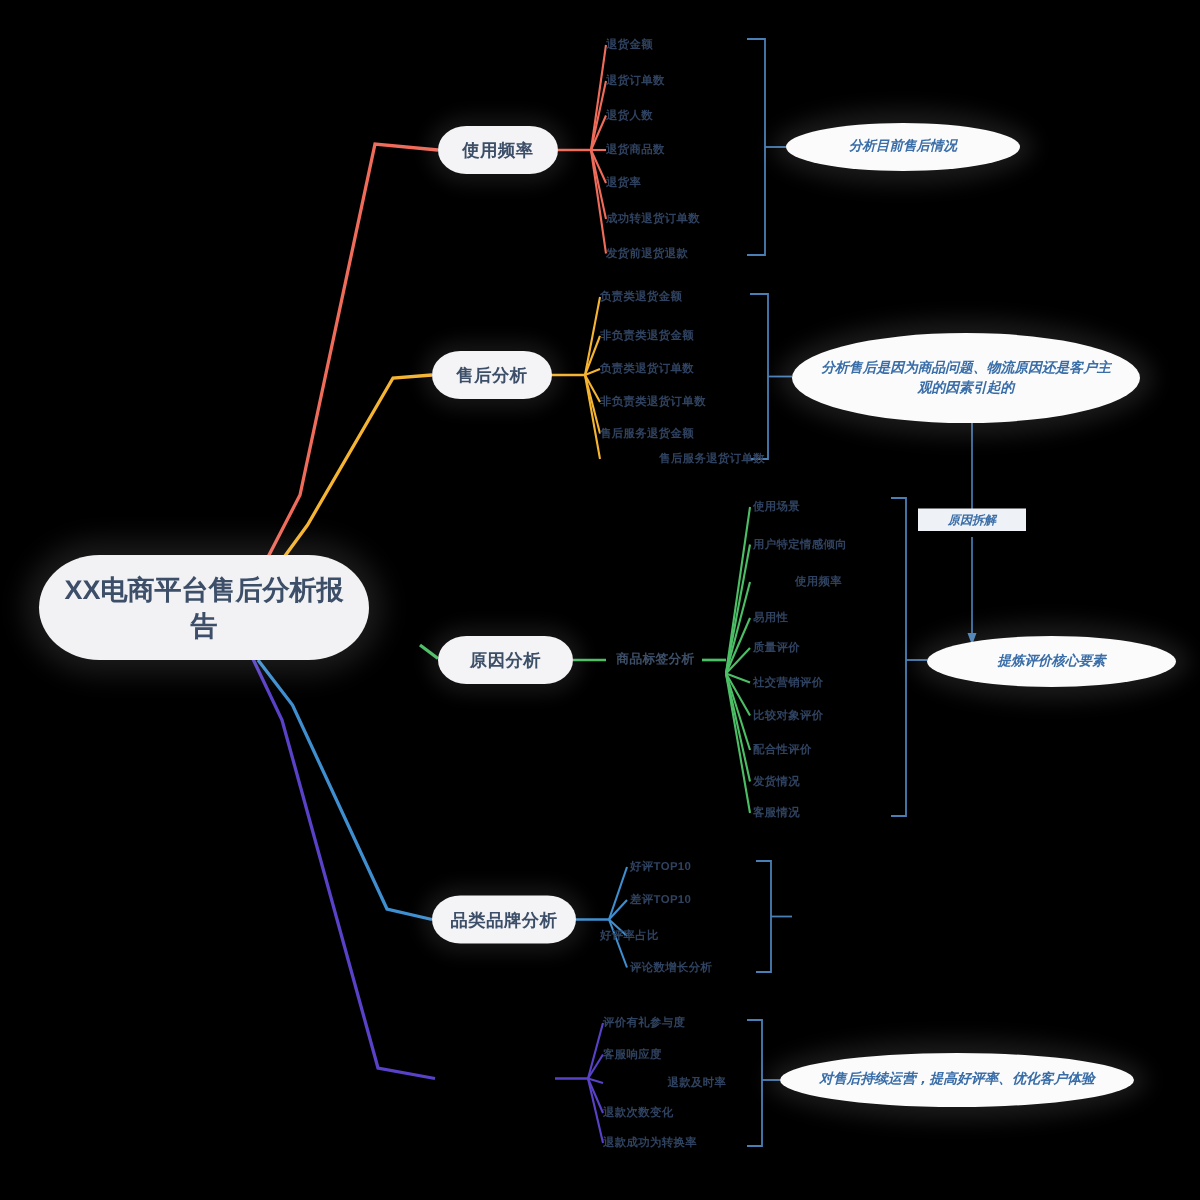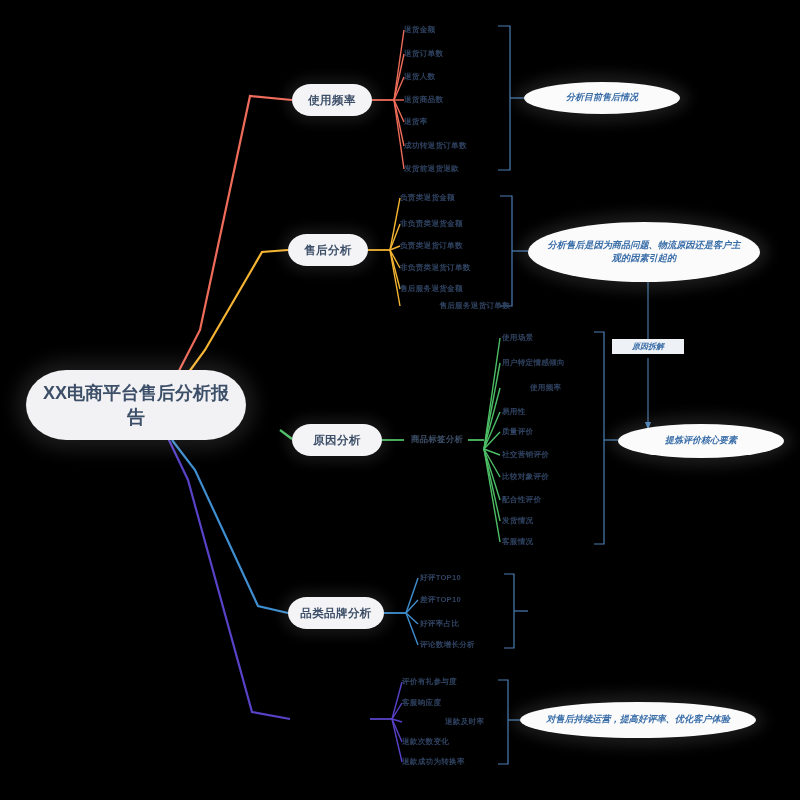--- a/index.html
+++ b/index.html
@@ -287,21 +287,21 @@
 
   <div class="node branch-node" style="left:288px; top:597px; width:96px; height:32px;">
     <span>品类品牌分析</span>
   </div>
   <div class="node leaf-node" style="left:420px; top:571px; width:100px; height:14px;">
       <span>好评TOP10</span>
     </div>
   <div class="node leaf-node" style="left:420px; top:593px; width:100px; height:14px;">
       <span>差评TOP10</span>
     </div>
-  <div class="node leaf-node" style="left:420px; top:617px; width:100px; height:14px;align-items:center;">
+  <div class="node leaf-node" style="left:400px; top:617px; width:100px; height:14px;align-items:center;">
       <span>好评率占比</span>
     </div>
   <div class="node leaf-node" style="left:420px; top:638px; width:100px; height:14px;">
       <span>评论数增长分析</span>
     </div>
 
 
   <div class="node leaf-node" style="left:402px; top:675px; width:100px; height:14px;">
       <span>评价有礼参与度</span>
     </div>

